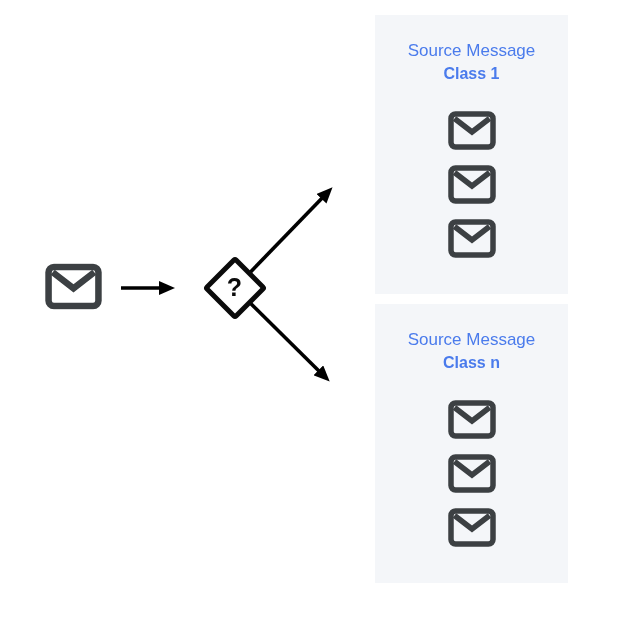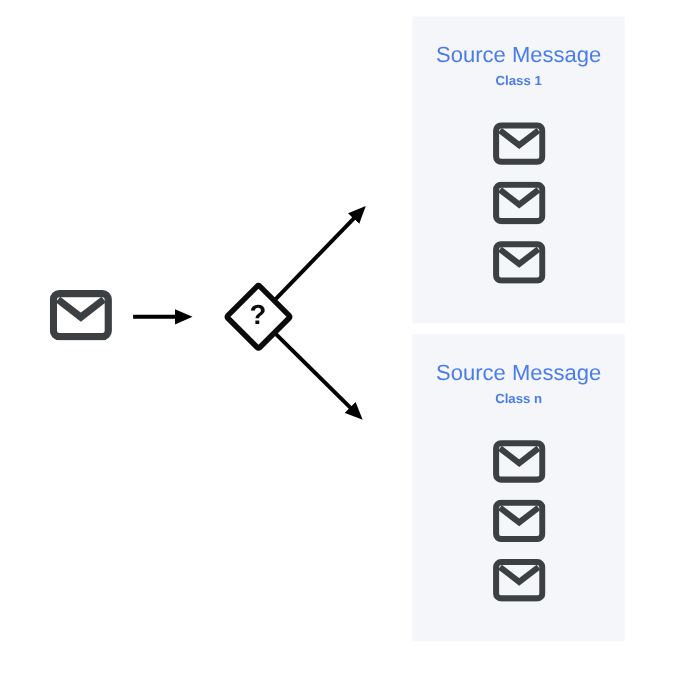--- a/index.html
+++ b/index.html
@@ -76,27 +76,27 @@
     display:flex;
     flex-direction:column;
     align-items:center;
     padding-top:24px;
     z-index:2;
   }
   .box-1{ top:15px; }
   .box-n{ top:304px; }
   .box-title{
     color:var(--accent-blue);
-    font-size:20px;
+    font-size:17px;
     line-height:23px;
     text-align:center;
   }
   .box-subtitle{
     color:var(--accent-blue);
-    font-size:12px;
+    font-size:16px;
     line-height:23px;
     font-weight:bold;
     text-align:center;
   }
   .stack{
     margin-top:26px;
     display:flex;
     flex-direction:column;
     align-items:center;
     gap:15px;

